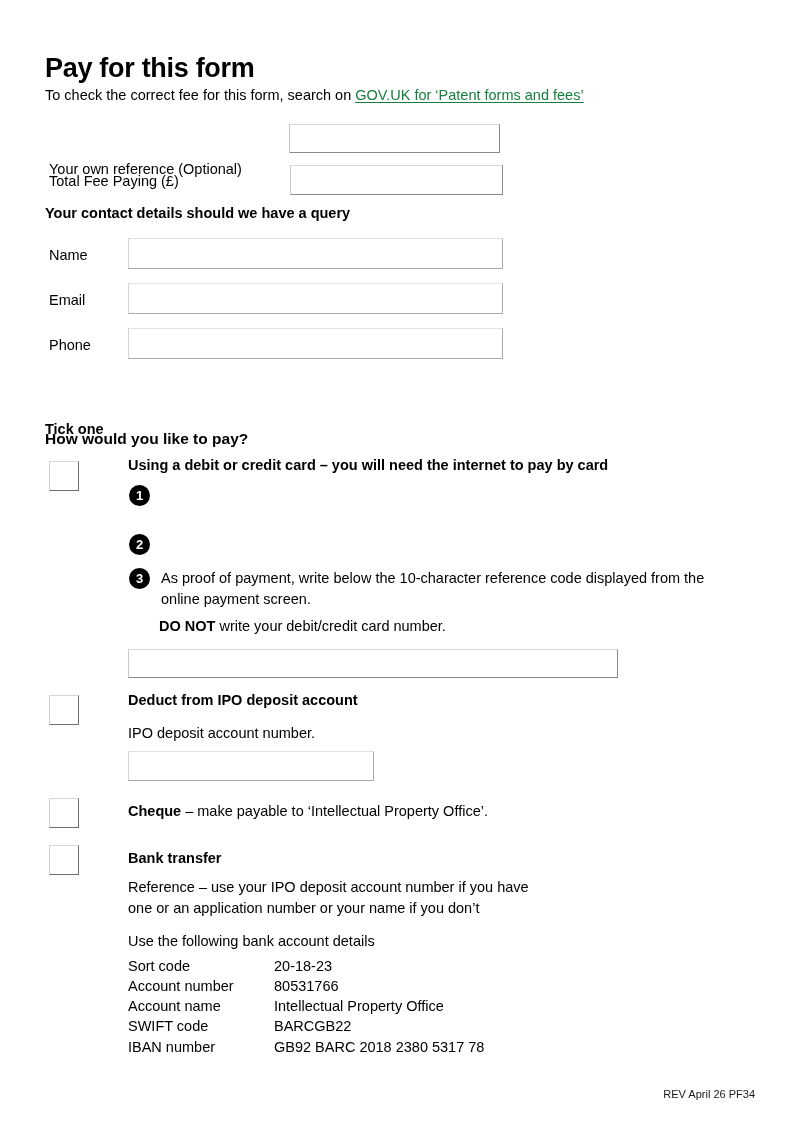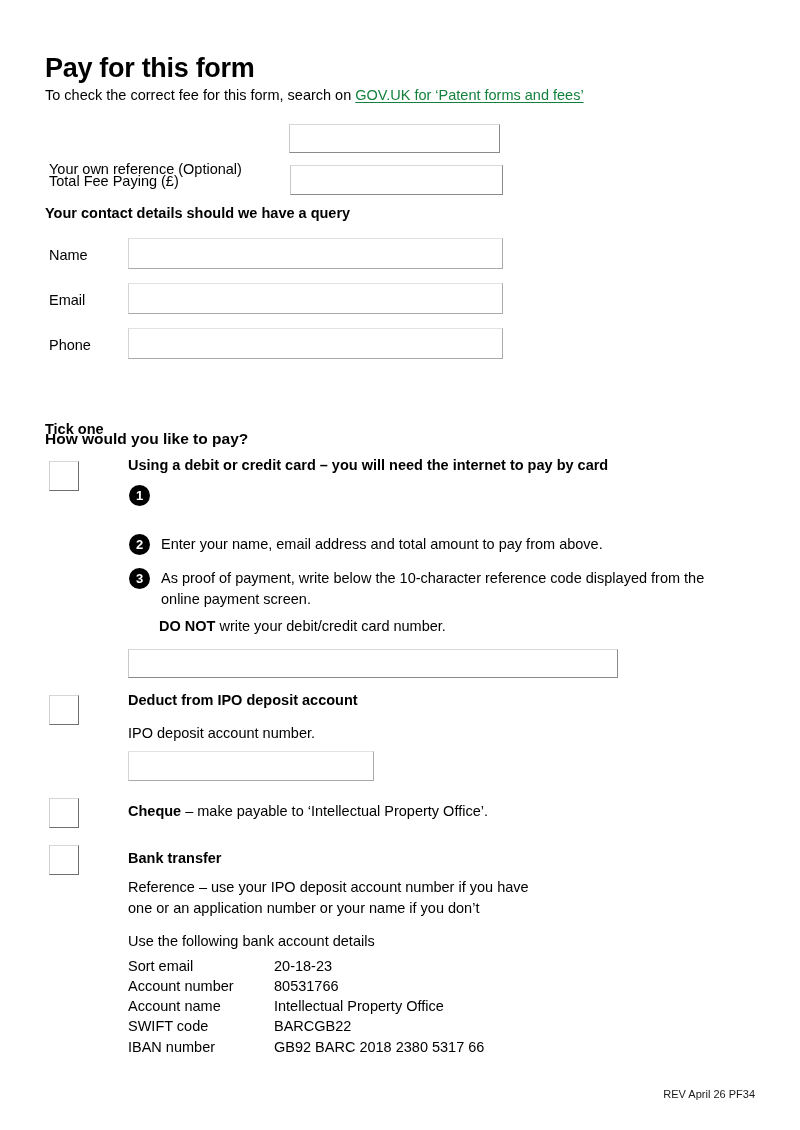--- a/index.html
+++ b/index.html
@@ -180,21 +180,20 @@
   <div class="subhead" style="left:45px; top:382px; font-size:15.5px;margin-top:48px;">How would you like to pay?</div>
   <div class="subhead" style="left:45px; top:421px;">Tick one</div>
 
   <div class="checkbox" style="left:49px; top:461px;"></div>
 
   <div class="opt-title" style="left:128px; top:457px;">Using a debit or credit card – you will need the internet to pay by card</div>
 
   <div class="bullet" style="left:129px; top:485px;">1</div>
 
   <div class="bullet" style="left:129px; top:534px;">2</div>
-  <div class="step" style="left:161px; top:534px; width:570px;">Enter your name, email address and total amount to pay from above.</div>
 
   <div class="bullet" style="left:129px; top:568px;">3</div>
   <div class="step" style="left:161px; top:568px; width:560px;">As proof of payment, write below the 10-character reference code displayed from the online payment screen.</div>
 
   <div class="plain" style="left:159px; top:616px;">
     <b>DO NOT</b><span> write your debit/credit card number.</span>
   </div>
 
   <input class="textbox" type="text" style="left: 128px; top: 649px; width: 490px; height: 29px; padding: 0px 6px; font-size: 14px; font-family: &quot;Liberation Sans&quot;, sans-serif;" placeholder="">
 
@@ -219,37 +218,37 @@
   <div class="plain" style="left:128px; top:877px;">
     <span>Reference – use your IPO deposit account number if you have</span><br>
     <span>one or an application number or your name if you don’t</span>
   </div>
 
   <div class="plain" style="left:128px; top:931px;">Use the following bank account details</div>
 
   <table class="bank-table">
     <tbody>
       <tr>
-        <td class="k">Sort email</td>
+        <td class="k">Sort code</td>
         <td class="v">20-18-23</td>
       </tr>
       <tr>
         <td class="k">Account number</td>
         <td class="v">80531766</td>
       </tr>
       <tr>
         <td class="k">Account name</td>
         <td class="v">Intellectual Property Office</td>
       </tr>
       <tr>
         <td class="k">SWIFT code</td>
         <td class="v">BARCGB22</td>
       </tr>
       <tr>
         <td class="k">IBAN number</td>
-        <td class="v">GB92 BARC 2018 2380 5317 66</td>
+        <td class="v">GB92 BARC 2018 2380 5317 78</td>
       </tr>
     </tbody>
   </table>
 
   <div class="footer">REV April 26 PF34</div>
 
 </div>
 
 </body></html>

